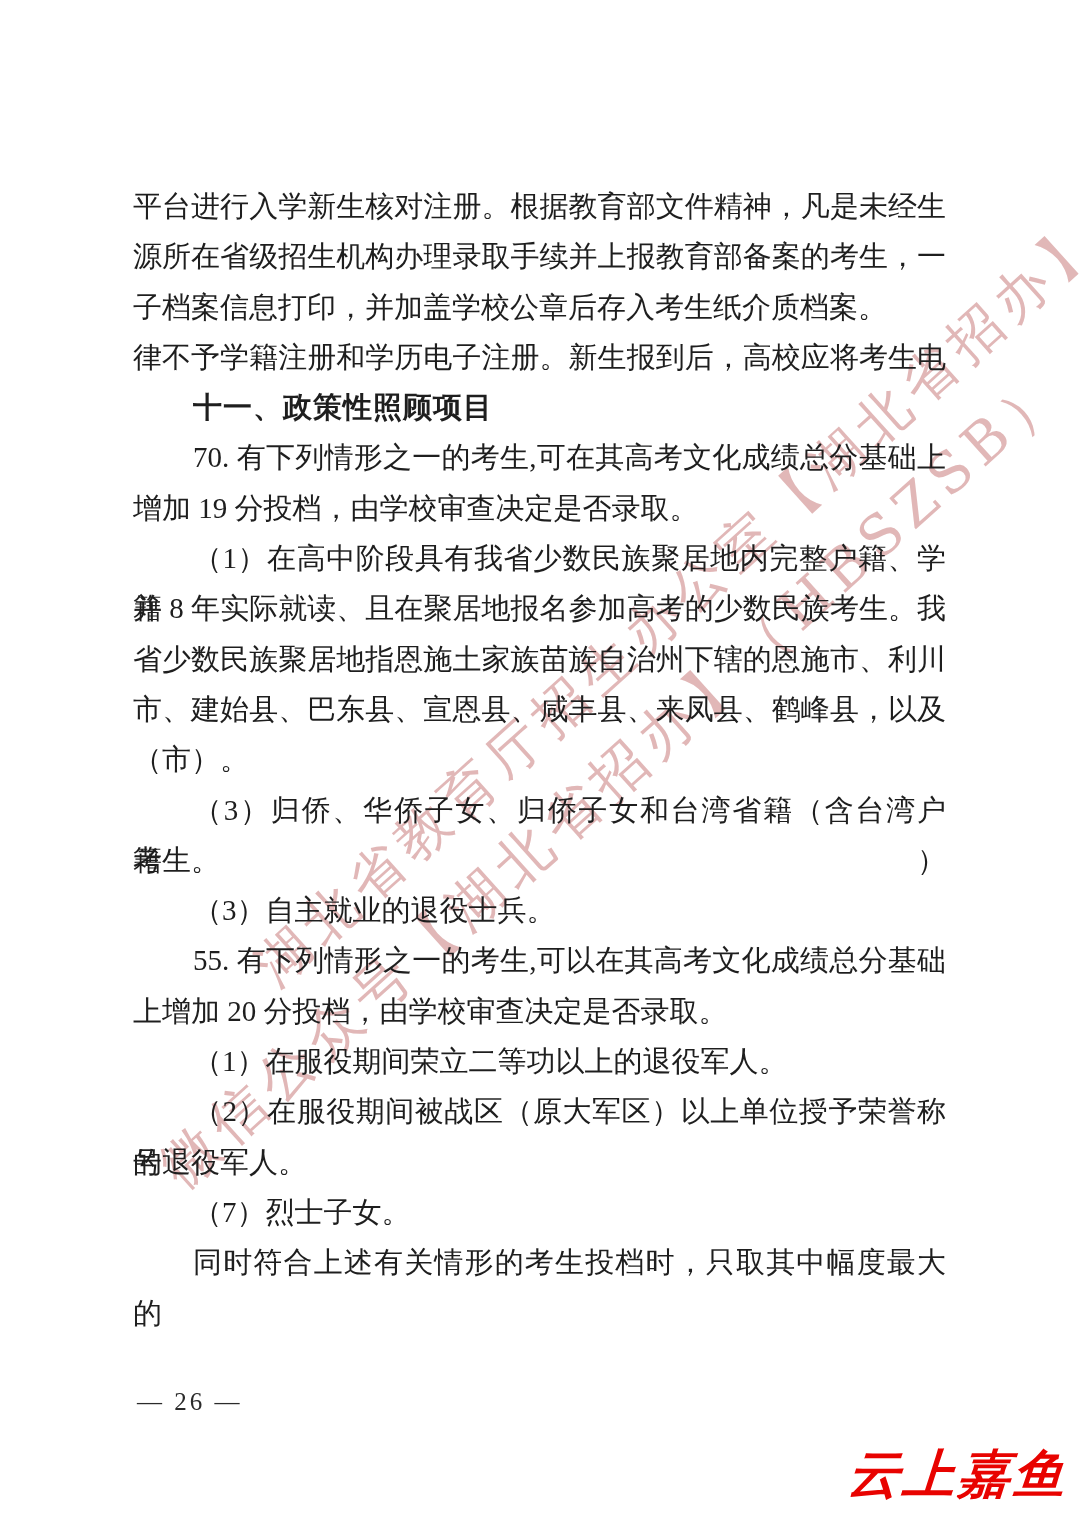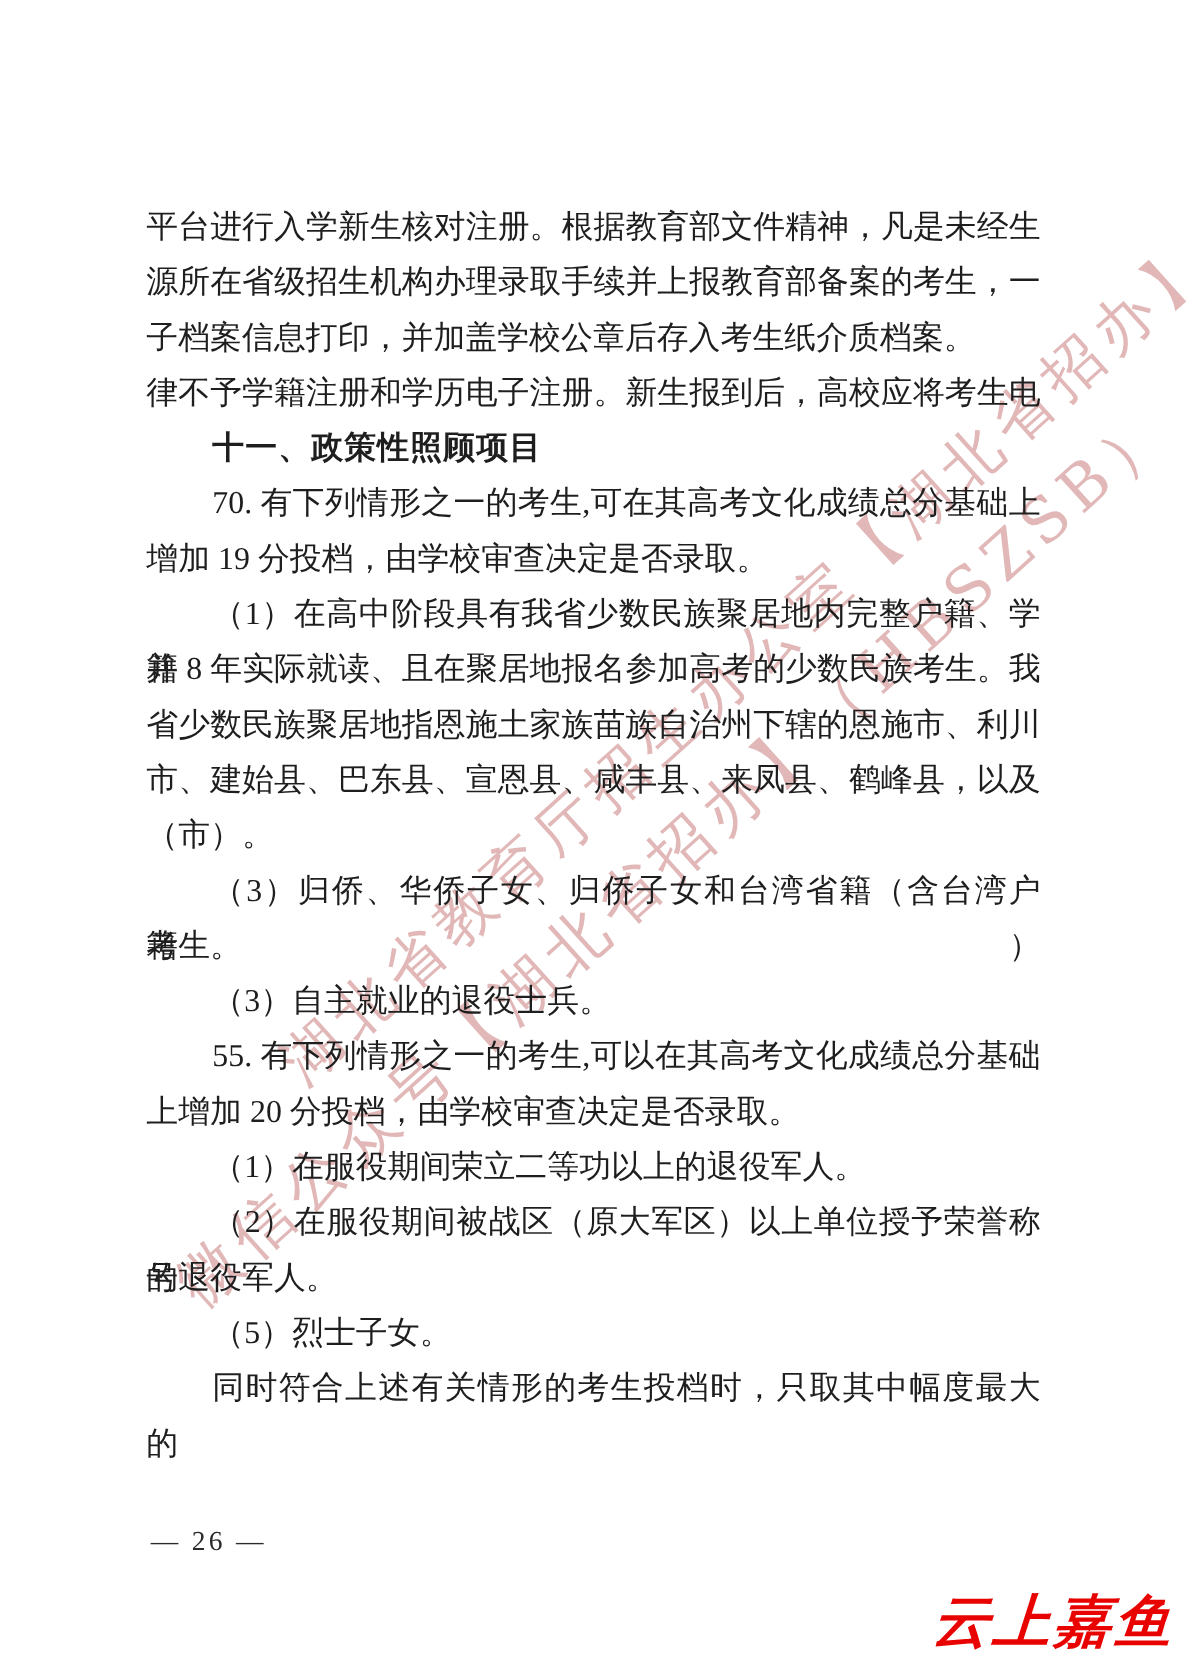--- a/index.html
+++ b/index.html
@@ -55,21 +55,21 @@
       <div class="line">市、建始县、巴东县、宣恩县、咸丰县、来凤县、鹤峰县，以及</div>
       <div class="line end">（市）。</div>
       <div class="line indent">（3）归侨、华侨子女、归侨子女和台湾省籍（含台湾户籍）</div>
       <div class="line end">考生。</div>
       <div class="line indent end">（3）自主就业的退役士兵。</div>
       <div class="line indent">55. 有下列情形之一的考生,可以在其高考文化成绩总分基础</div>
       <div class="line end">上增加 20 分投档，由学校审查决定是否录取。</div>
       <div class="line indent end">（1）在服役期间荣立二等功以上的退役军人。</div>
       <div class="line indent">（2）在服役期间被战区（原大军区）以上单位授予荣誉称号</div>
       <div class="line end">的退役军人。</div>
-      <div class="line indent end">（5）烈士子女。</div>
+      <div class="line indent end">（7）烈士子女。</div>
       <div class="line indent">同时符合上述有关情形的考生投档时，只取其中幅度最大的</div>
     </div>
 
   <div class="pageno">— 26 —</div>
 
   <div class="brand" style="color: rgb(232, 3, 0);">云上嘉鱼</div>
 
 </div>
 
 </body></html>

